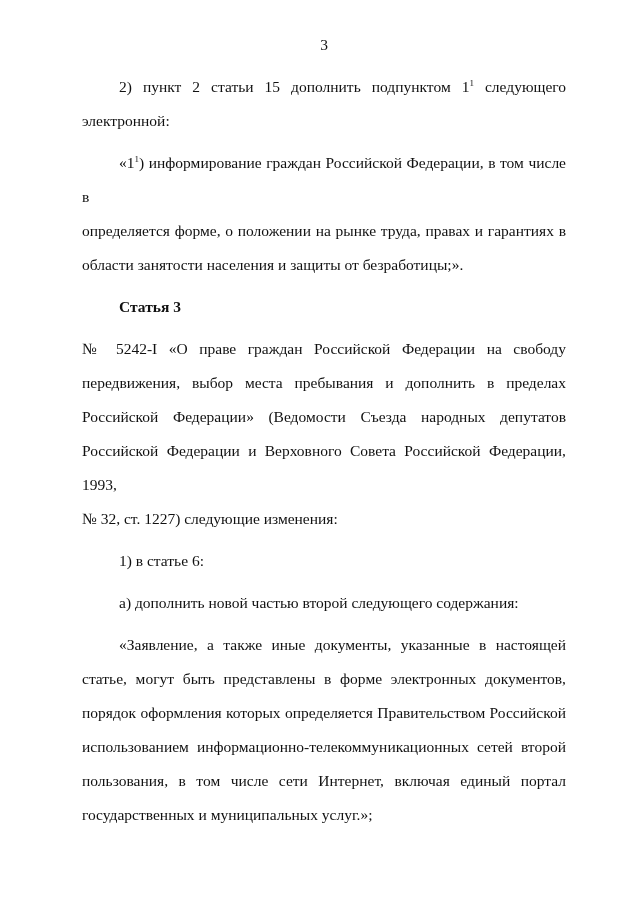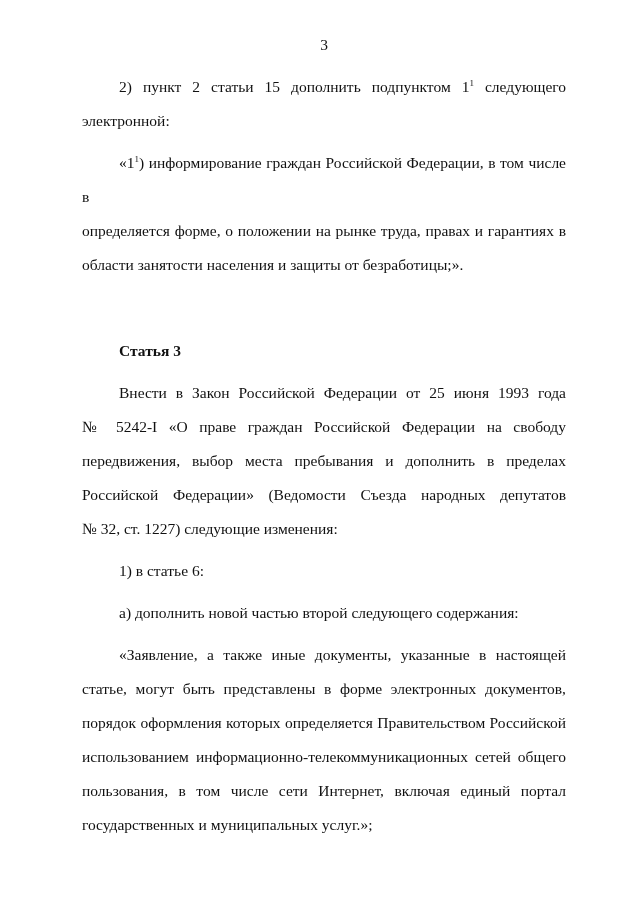--- a/index.html
+++ b/index.html
@@ -6,21 +6,21 @@
   body { width: 640px; height: 905px; position: relative; overflow: hidden; }
   .page {
     position: absolute; left: 82px; top: 30px; width: 484px;
     font-family: "Liberation Serif", "DejaVu Serif", serif;
     font-size: 15.5px; color: #111; line-height: 34px;
   }
   .pnum { text-align: center; height: 34px; line-height: 34px; margin-top: -2px; }
   p { margin: 0; text-align: justify; text-align-last: left; }
   .ind { text-indent: 37px; }
   .j { text-align-last: justify; }
-  .heading { font-weight: bold; padding-left: 37px; margin-top: 44px; }
+  .heading { font-weight: bold; padding-left: 37px; }
   sup { font-size: 9px; line-height: 0; vertical-align: 6px; }
   .gap { height: 8px; }
 </style>
 </head>
 <body>
 
 <div class="page">
   <div class="pnum">3</div>
 
   <div class="gap"></div>
@@ -34,35 +34,35 @@
     <p class="ind j"><span>«1</span><sup>1</sup><span>) информирование граждан Российской Федерации, в том числе в</span></p>
     <p class="j">определяется форме, о положении на рынке труда, правах и гарантиях в</p>
     <p>области занятости населения и защиты от безработицы;».</p>
   </div>
 
   <div class="gap"></div>
   <p class="heading">Статья 3</p>
 
   <div class="gap"></div>
   <div>
-    <p class="ind j">Внести в Закон Российской Федерации от 25 июня 1993 года</p>
     <p class="j">№ 5242-I «О праве граждан Российской Федерации на свободу</p>
     <p class="j">передвижения, выбор места пребывания и дополнить в пределах</p>
     <p class="j">Российской Федерации» (Ведомости Съезда народных депутатов</p>
+    <p class="j">Российской Федерации и Верховного Совета Российской Федерации, 1993,</p>
     <p>№ 32, ст. 1227) следующие изменения:</p>
   </div>
 
   <div class="gap"></div>
   <p class="ind">1) в статье 6:</p>
 
   <div class="gap"></div>
   <p class="ind">а) дополнить новой частью второй следующего содержания:</p>
 
   <div class="gap"></div>
   <div>
     <p class="ind j">«Заявление, а также иные документы, указанные в настоящей</p>
     <p class="j">статье, могут быть представлены в форме электронных документов,</p>
     <p class="j">порядок оформления которых определяется Правительством Российской</p>
-    <p class="j">использованием информационно-телекоммуникационных сетей общего</p>
+    <p class="j">использованием информационно-телекоммуникационных сетей второй</p>
     <p class="j">пользования, в том числе сети Интернет, включая единый портал</p>
     <p>государственных и муниципальных услуг.»;</p>
   </div>
 </div>
 
 </body></html>

